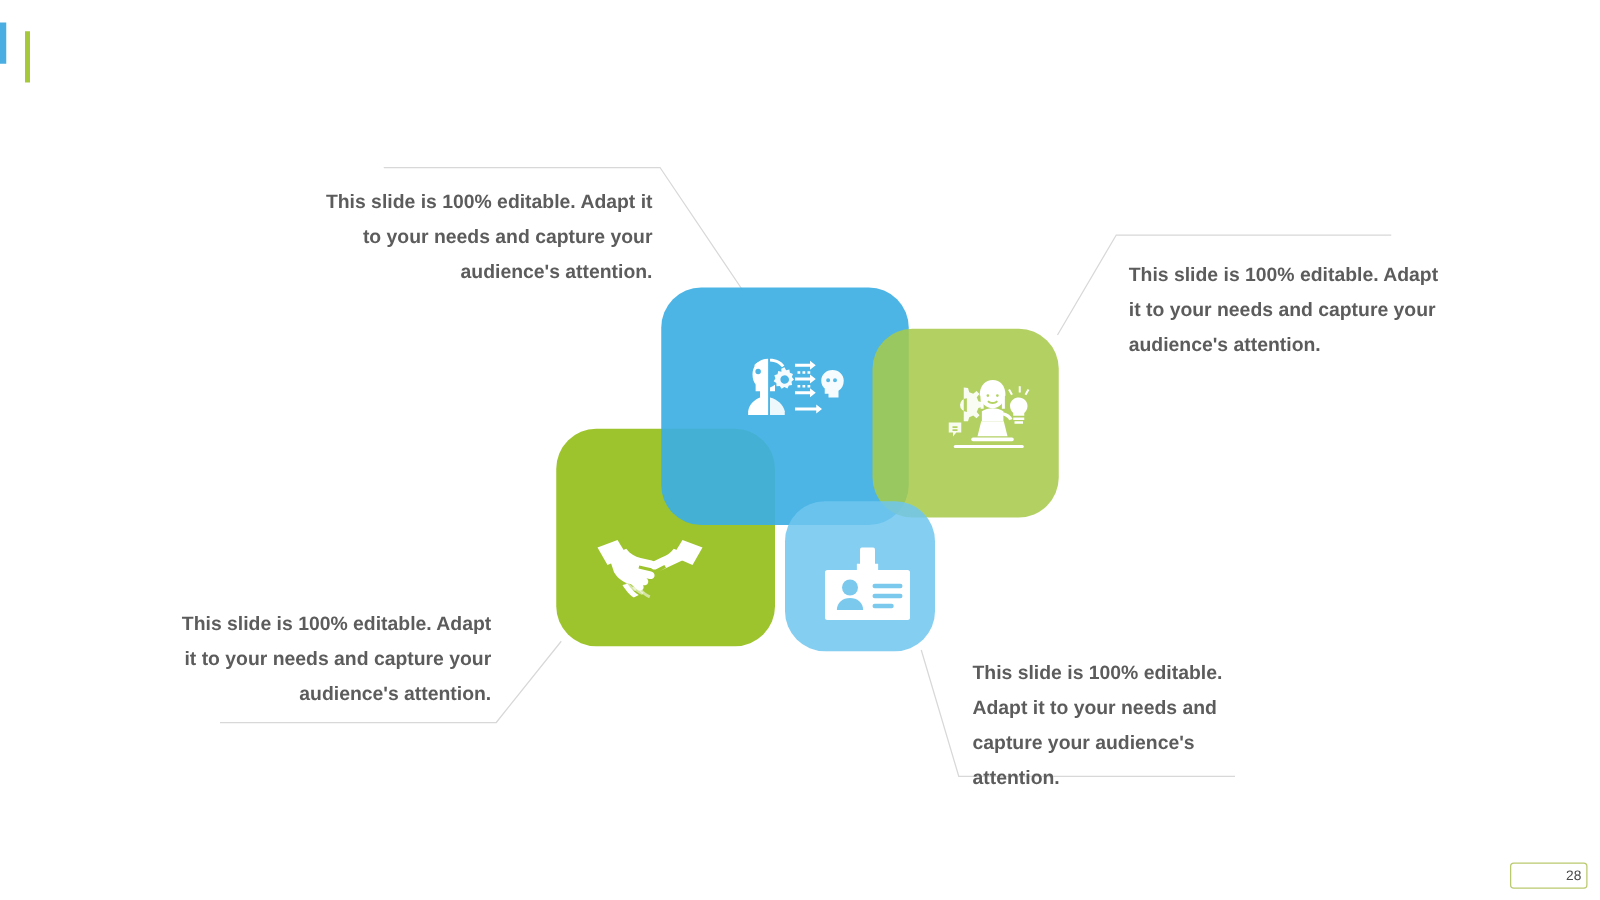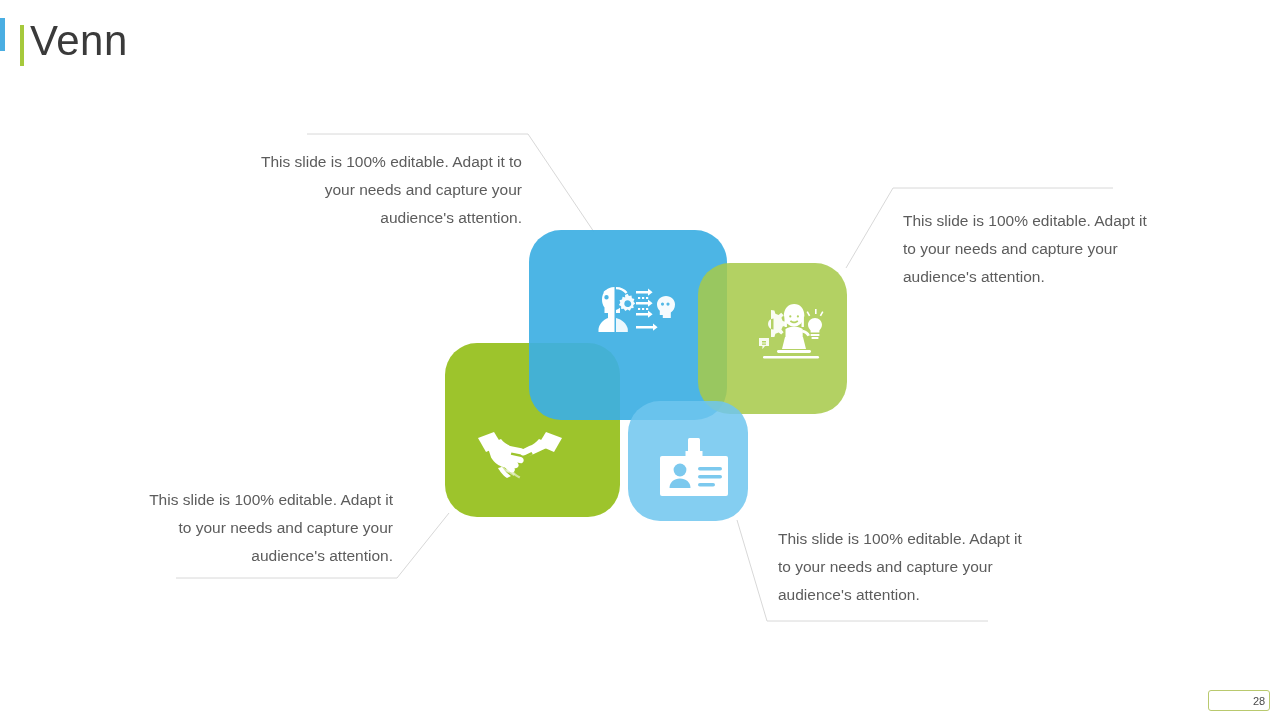--- a/index.html
+++ b/index.html
@@ -109,21 +109,21 @@
   #icon-creative   { left: 749px; top: 296px; width: 80px;  height: 70px; }
   #icon-handshake  { left: 476px; top: 424px; width: 88px;  height: 62px; }
   #icon-badge      { left: 656px; top: 436px; width: 76px;  height: 68px; }
 
   
   .caption {
     position: absolute;
     font-size: 15.5px;
     line-height: 28px;
     color: #5c5c5c;
-    font-weight: 400;
+    font-weight: 700;
   }
   #caption-top-left     { left: 256px; top: 148px; width: 266px; text-align: right; }
   #caption-top-right    { left: 903px; top: 207px; width: 256px; text-align: left; }
   #caption-bottom-left  { left: 135px; top: 486px; width: 258px; text-align: right; }
   #caption-bottom-right { left: 778px; top: 525px; width: 244px; text-align: left; }
 
   
   #page-number-badge {
     position: absolute;
     right: 10px;
@@ -140,21 +140,20 @@
     background: #ffffff;
     padding-left: 40px;
   }
 </style>
 </head>
 <body>
 
 <div id="title-area">
   <div id="accent-bar-blue"></div>
   <div id="accent-bar-green"></div>
-  <div id="page-title">Venn</div>
 </div>
 
 <svg id="connectors" viewBox="0 0 1280 720" xmlns="http://www.w3.org/2000/svg">
   <g fill="none" stroke="#d8d8d8" stroke-width="1">
 
     <path d="M307,134 L528,134 L594,232"></path>
 
     <path d="M1113,188 L893,188 L846,268"></path>
 
     <path d="M176,578 L397,578 L449,513"></path>

